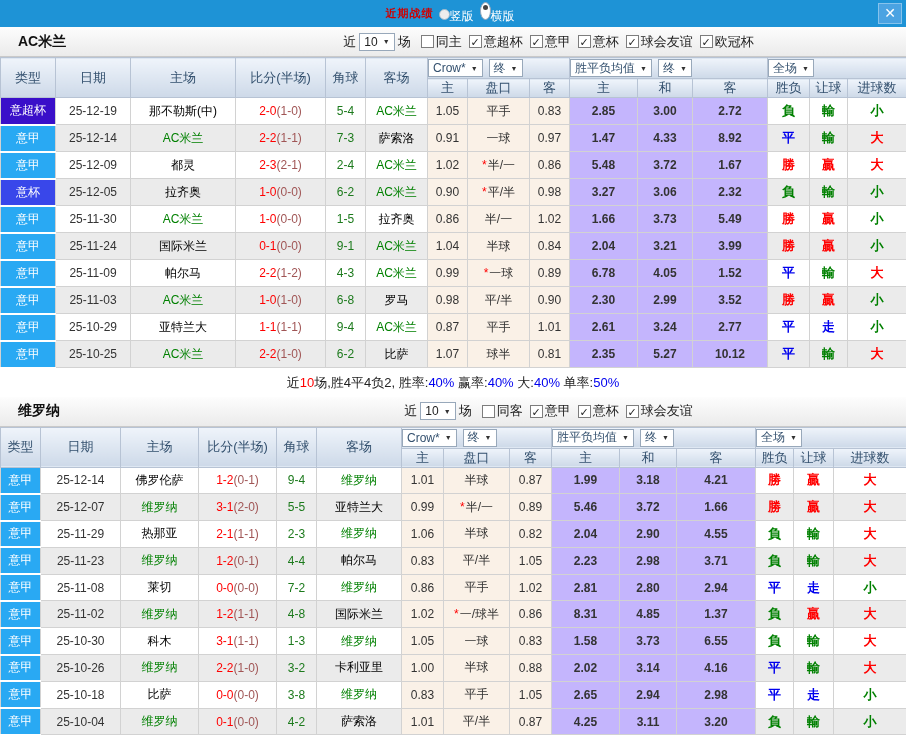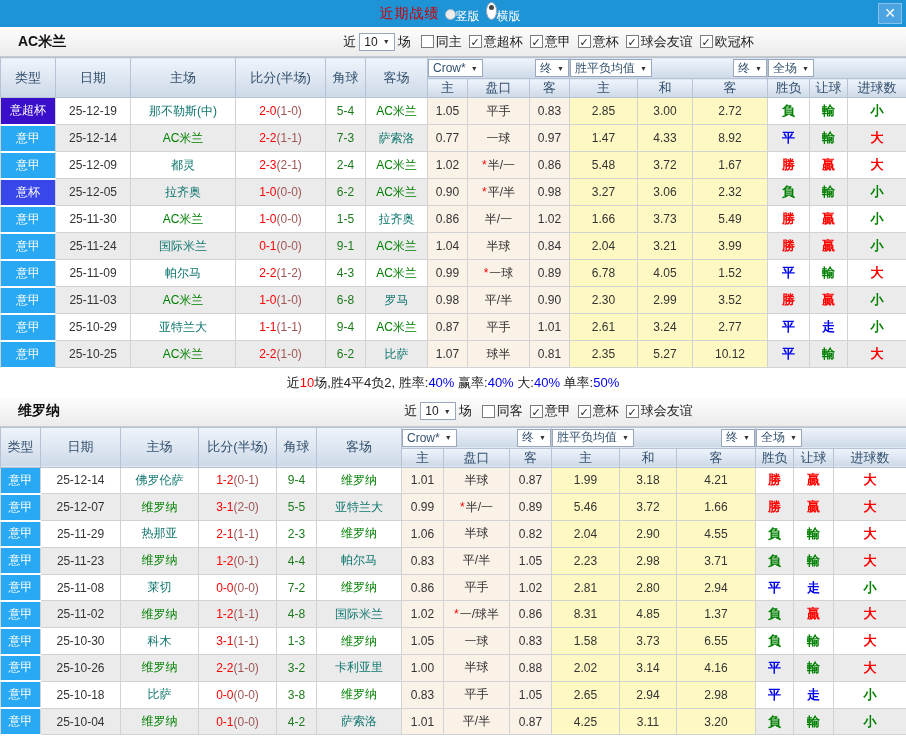--- a/index.html
+++ b/index.html
@@ -4,48 +4,48 @@
 <style>
   * { box-sizing: border-box; }
   html,body { margin:0; padding:0; }
   body {
     width:906px; height:750px; overflow:hidden; background:#fff;
     font-family:"Liberation Sans","DejaVu Sans",sans-serif; font-size:12px; color:#333;
   }
   
   .titlebar { height:27px; background:#1e93d6; position:relative; display:flex; align-items:center; }
   .title-center { margin:0 auto; display:flex; align-items:center; gap:5px; }
-  .page-title { color:#cf0000; font-weight:normal; font-size:14px; letter-spacing:1px; }
+  .page-title { color:#cf0000; font-weight:bold; font-size:11px; letter-spacing:1px; }
   .radio { width:11px; height:11px; border-radius:50%; background:#ededed; border:1px solid #9fb9cc; display:inline-block; position:relative; cursor:pointer; }
   .radio.sel::after { content:""; position:absolute; left:2px; top:2px; width:5px; height:5px; border-radius:50%; background:#444; }
   .radio-label { color:#fff; font-size:12px; }
   .close-btn { position:absolute; right:4px; top:3px; width:24px; height:21px; background:#4ba3e2; border:1px solid #86c3ec; color:#fff; font-weight:bold; text-align:center; line-height:19px; font-size:14px; cursor:pointer; }
   
   .filterbar { height:30px; background:linear-gradient(#fdfdfd,#ebebeb); border-bottom:1px solid #c9c9c9; display:flex; align-items:center; font-size:13px; color:#222; }
   .team-name { font-weight:bold; font-size:14px; margin-left:18px; width:170px; color:#111; }
   .filters { flex:1; display:flex; align-items:center; justify-content:center; }
   .filters .lbl { margin:0 3px; }
   .sel { display:inline-flex; align-items:center; border:1px solid #98a8ba; background:#fff; padding:0 4px; height:18px; font-size:12px; gap:5px; cursor:pointer; white-space:nowrap; }
   .sel .arr { font-size:7px; color:#333; }
   .cb { width:13px; height:13px; border:1px solid #7d7d7d; background:#fff; display:inline-block; text-align:center; line-height:12px; font-size:11px; font-weight:bold; color:#222; margin:0 2px 0 7px; cursor:pointer; flex:none; }
   .cb-label { cursor:pointer; }
   
   table { border-collapse:collapse; table-layout:fixed; width:906px;border-radius:24px; }
   th { background:linear-gradient(#eff4fb,#cdd9e8); border:1px solid #b7c3d4; color:#33506e; font-weight:normal; font-size:13px; height:19px; padding:0; overflow:hidden; white-space:nowrap; }
   th.group { padding:1px 0; }
-  th .group-inner { display:flex; align-items:center; justify-content:space-between; gap:6px; }
+  th .group-inner { display:flex; align-items:center; justify-content:flex-start; gap:6px; }
   td { border:1px solid #d2d2d2; text-align:center; height:27px; padding:0; overflow:hidden; white-space:nowrap; }
   .t2 td { height:26.8px; }
   tr.odd  td { background:#fff; }
   tr.even td { background:#ebebeb; }
   tr td.c-type { color:#fff; border-top-color:#fff; border-bottom:2px solid #fff; font-size:12px; }
   tr.odd td.c-odds, tr.even td.c-odds { background:#faf1e7; }
-  tr.odd td.c-avg,  tr.even td.c-avg  { background:#fef9c3; }
+  tr.odd td.c-avg,  tr.even td.c-avg  { background:#c4b5fd;font-weight:bold; }
   td.c-date { color:#333; }
-  td.c-team { color:#0f766e; }
+  td.c-team { color:#000000; }
   td.c-team.focus { color:#008000; }
   td.c-corner { color:#1c7a1c; }
   .ft { color:#ff0000; }
   .ht { color:#a05555; }
   .star { color:#ff0000; margin-right:1px; }
   td.c-res { font-weight:bold; font-size:13px; }
   
   .summary { height:28px; display:flex; align-items:center; justify-content:center; font-size:13px; background:#fff; color:#222; }
   .summary span { white-space:pre; }
 </style>
@@ -173,21 +173,21 @@
           <td class="c-res" style="color: rgb(0, 128, 0);">輸</td>
           <td class="c-res" style="color: rgb(0, 128, 0);">小</td>
         </tr>
         <tr class="even">
           <td class="c-type" style="background: rgb(41, 169, 243);">意甲</td>
           <td class="c-date">25-12-14</td>
           <td class="c-team focus">AC米兰</td>
           <td class="c-score"><span class="ft">2-2</span><span class="ht">(1-1)</span></td>
           <td class="c-corner">7-3</td>
           <td class="c-team">萨索洛</td>
-          <td class="c-odds">0.77</td>
+          <td class="c-odds">0.91</td>
           <td class="c-odds"><span>一球</span></td>
           <td class="c-odds">0.97</td>
           <td class="c-avg">1.47</td>
           <td class="c-avg">4.33</td>
           <td class="c-avg">8.92</td>
           <td class="c-res" style="color: rgb(0, 0, 238);">平</td>
           <td class="c-res" style="color: rgb(0, 128, 0);">輸</td>
           <td class="c-res" style="color: rgb(255, 0, 0);">大</td>
         </tr>
         <tr class="odd">

